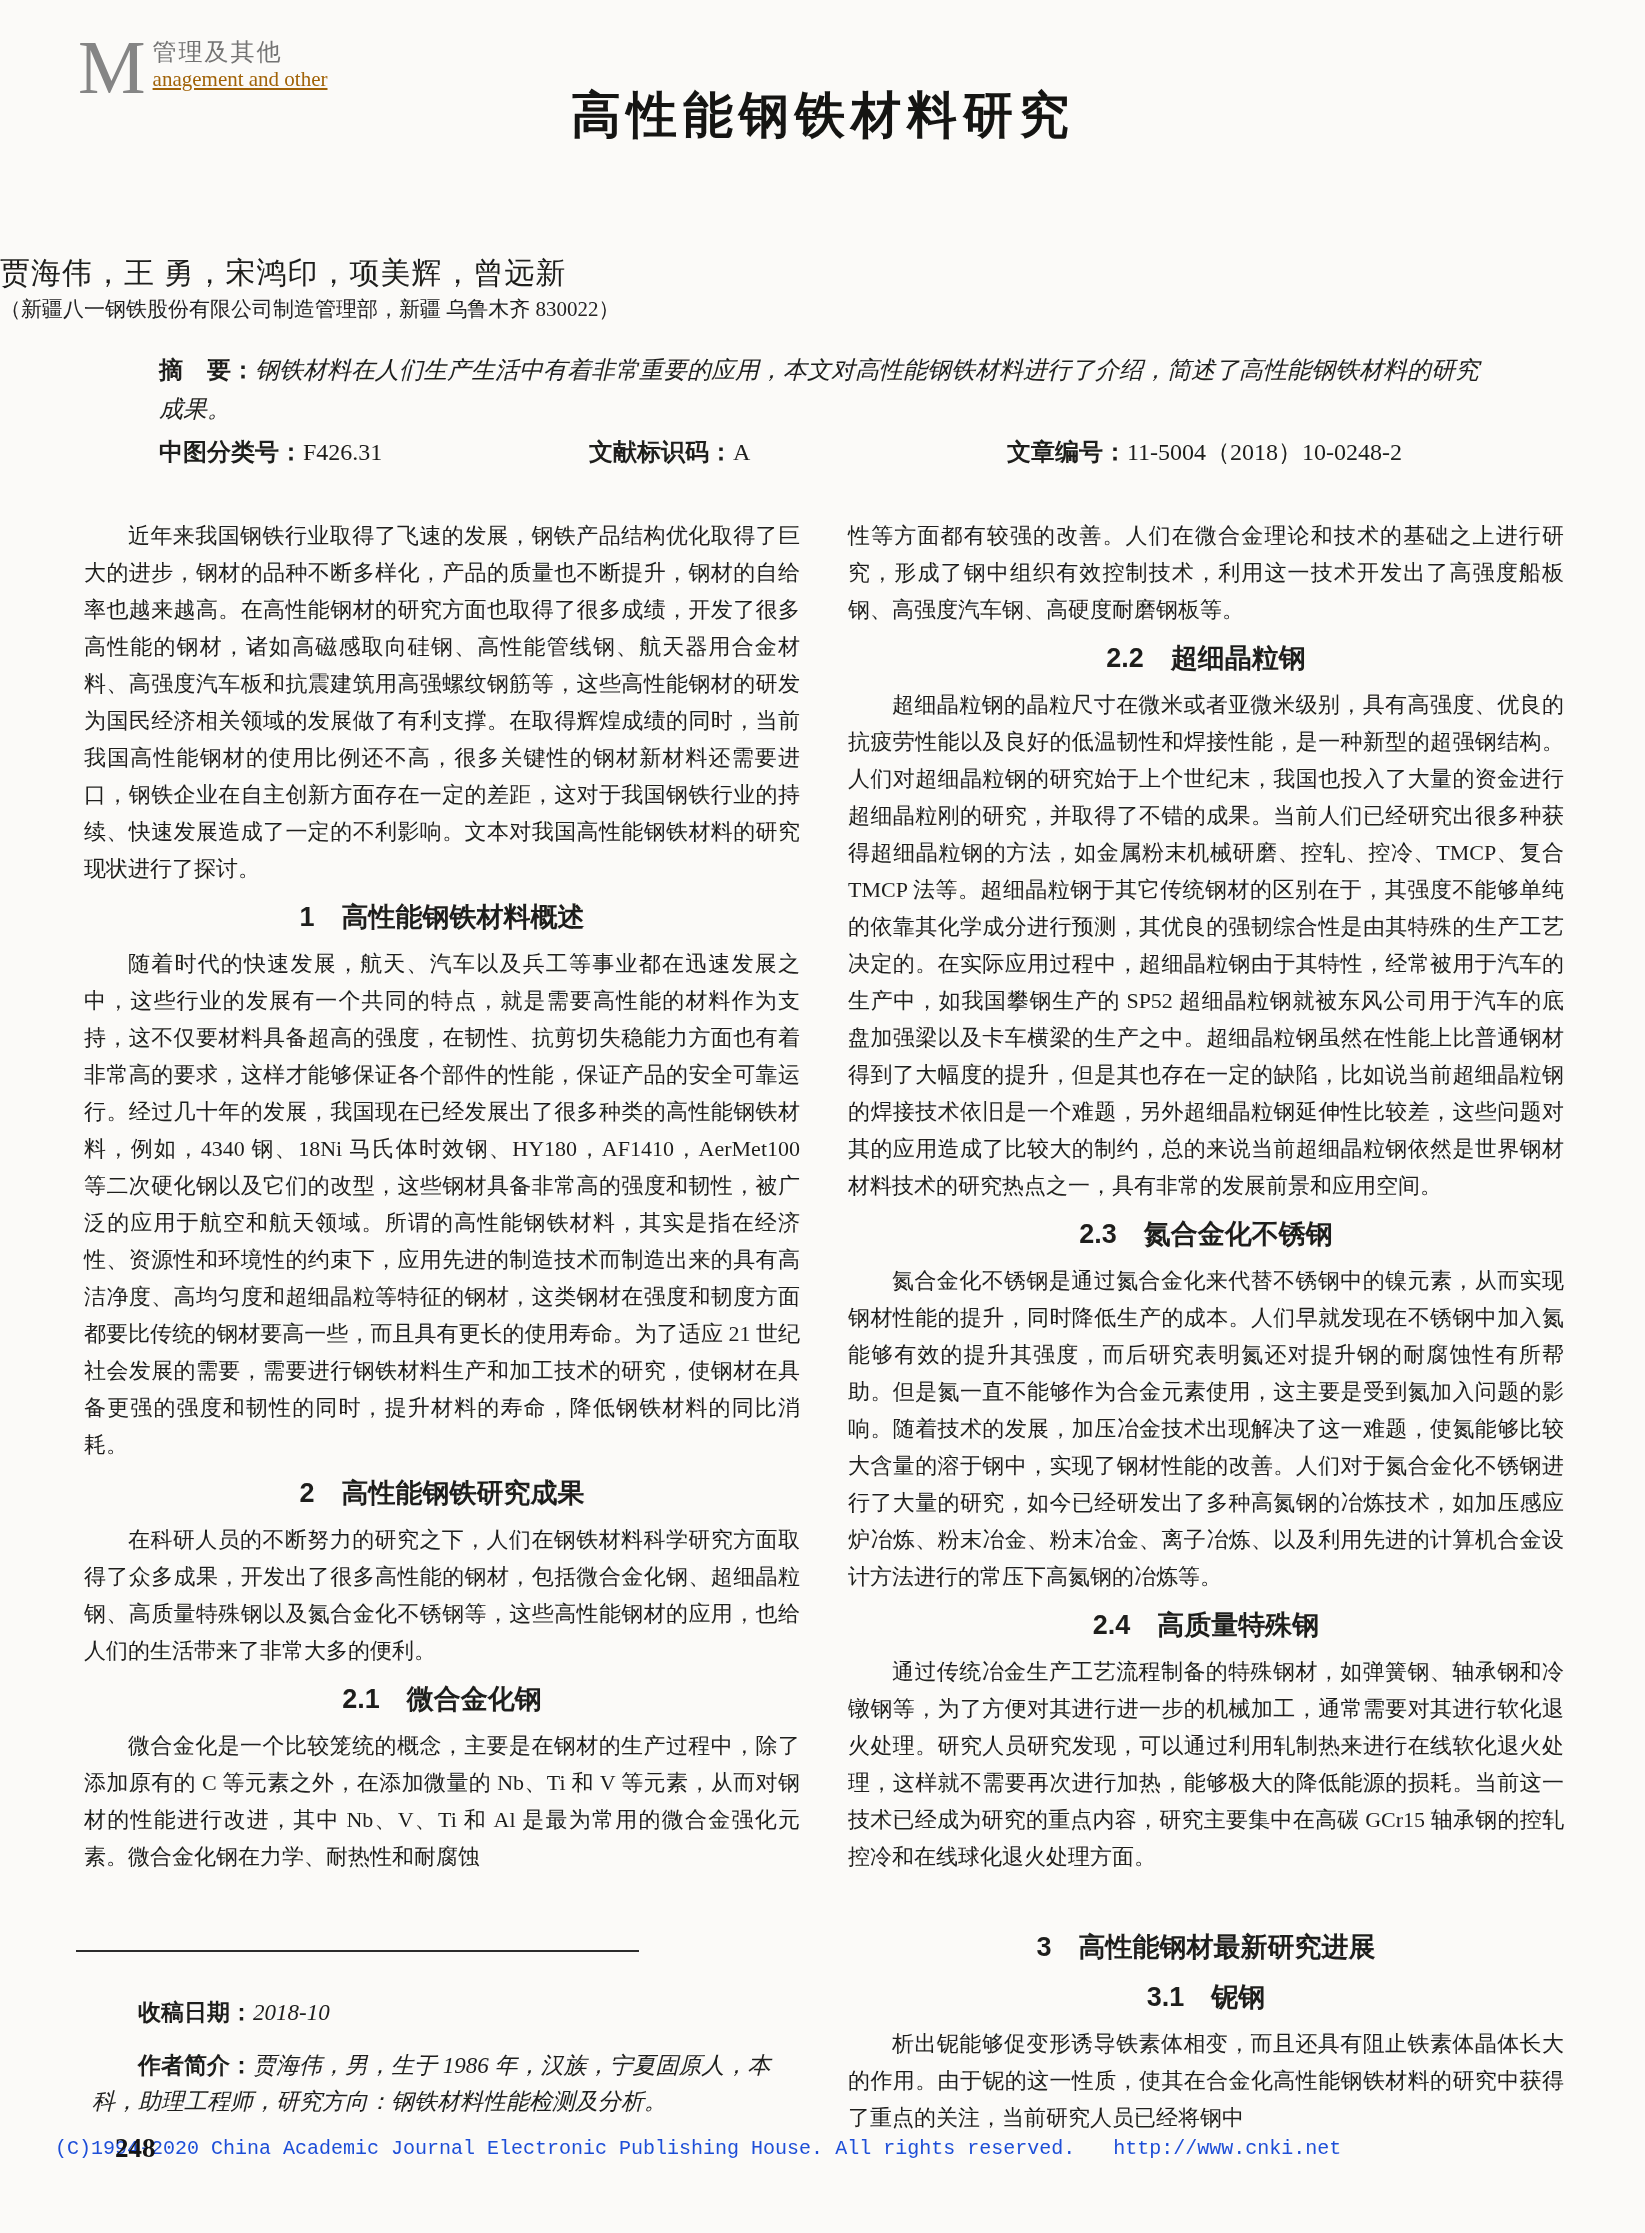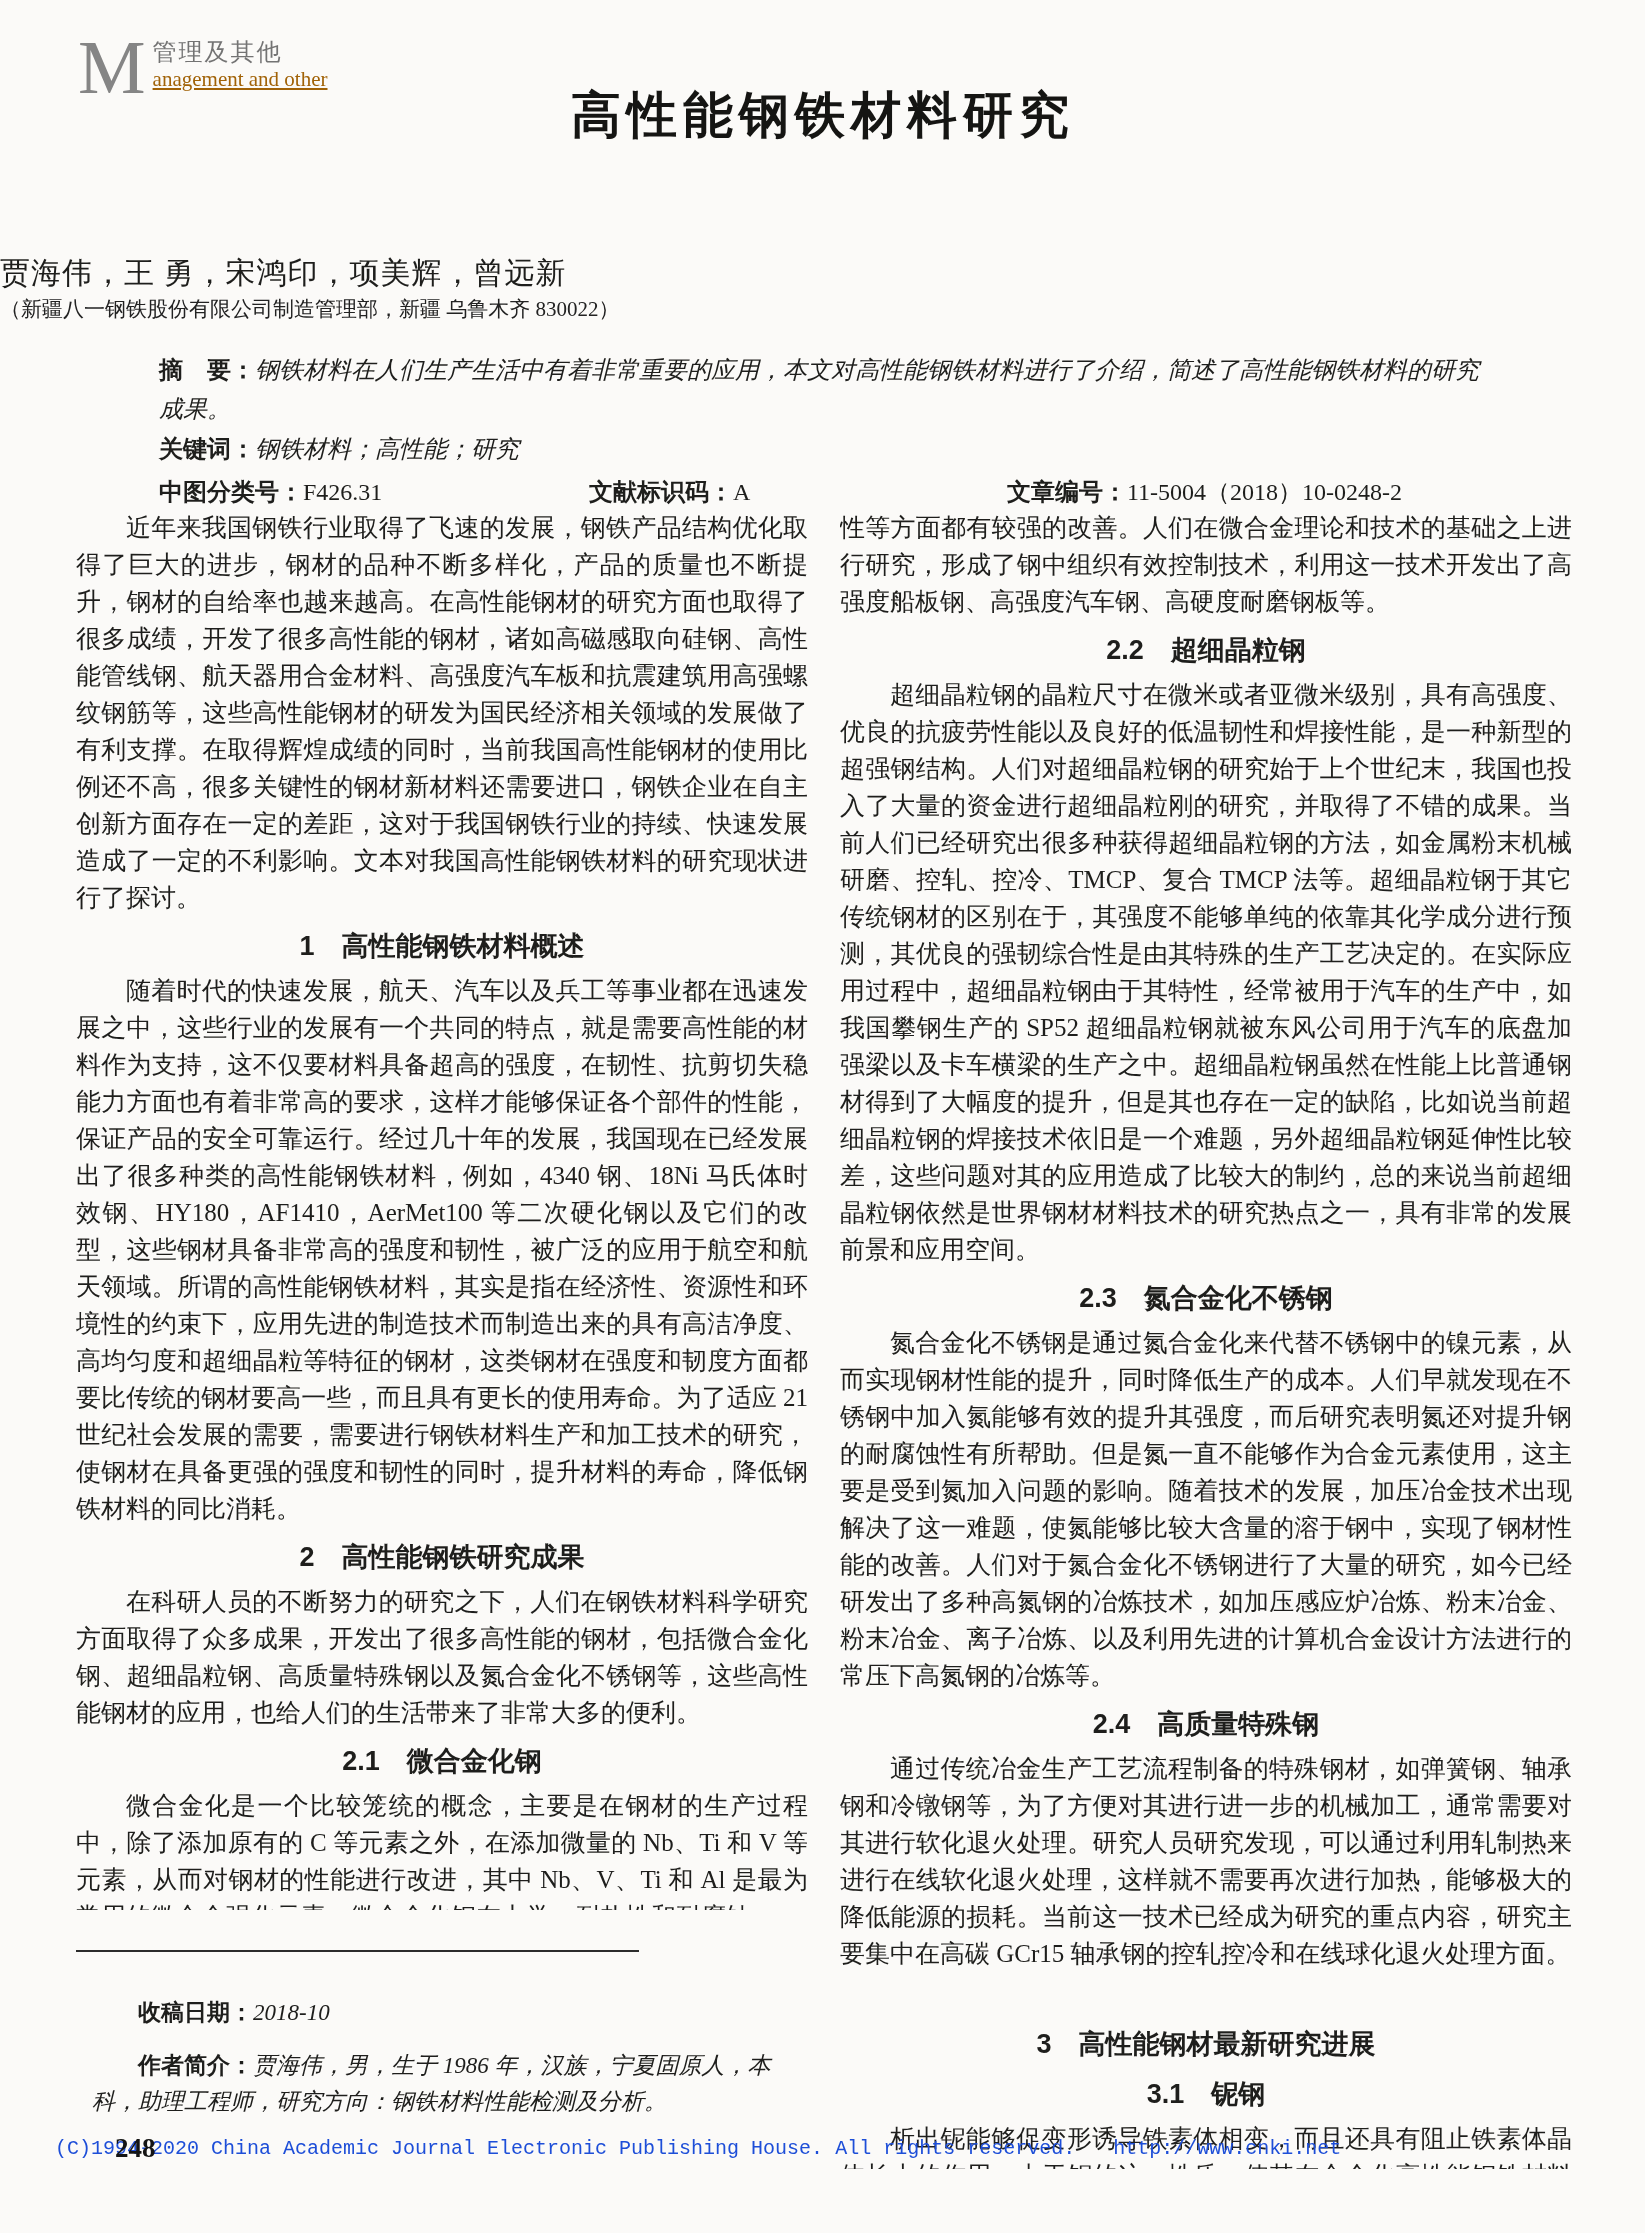--- a/index.html
+++ b/index.html
@@ -31,21 +31,21 @@
   .kaiti { font-style:italic; }
   .meta-row { display:flex; margin-top:3px; }
   .meta-cell-1 { width:430px; }
   .meta-cell-2 { width:418px; }
 
   
   .columns { position:absolute; top:509px; left:76px; display:flex; gap:32px; }
   .col { width:732px; }
   .col-left  { height:1401px; overflow:hidden; }
   .col-right { height:1660px; overflow:hidden; }
-  .para { font-size:25px; line-height:37px; text-align:justify; margin:0; }
+  .para { font-size:22px; line-height:37px; text-align:justify; margin:8px; }
   .para.indent { text-indent:2em; }
   .heading {
     font-family:"Liberation Sans","DejaVu Sans",sans-serif; font-weight:700;
     font-size:27px; line-height:40px; margin:10px 0 6px;text-align:center;
   }
   .heading.space-before { margin-top:52px; }
 
   
   .footnote { position:absolute; left:76px; top:1950px; width:738px; font-size:23px; line-height:36px; }
   .footnote-rule { width:563px; height:0; border-top:2px solid #2c2c2c; margin:0 0 42px 0; }
@@ -69,23 +69,20 @@
     </div>
   </div>
 
   <div class="paper-title">高性能钢铁材料研究</div>
   <div class="authors">贾海伟，王 勇，宋鸿印，项美辉，曾远新</div>
   <div class="affiliation">（新疆八一钢铁股份有限公司制造管理部，新疆 乌鲁木齐 830022）</div>
 
   <div class="meta">
     <div>
       <span class="label">摘　要：</span><span class="kaiti">钢铁材料在人们生产生活中有着非常重要的应用，本文对高性能钢铁材料进行了介绍，简述了高性能钢铁材料的研究成果。</span>
-    </div>
-    <div>
-      <span class="label">关键词：</span><span class="kaiti">钢铁材料；高性能；研究</span>
     </div>
     <div class="meta-row">
       <span class="meta-cell-1">
         <span class="label">中图分类号：</span><span>F426.31</span>
       </span>
       <span class="meta-cell-2">
         <span class="label">文献标识码：</span><span>A</span>
       </span>
       <span>
         <span class="label">文章编号：</span><span>11-5004（2018）10-0248-2</span>

